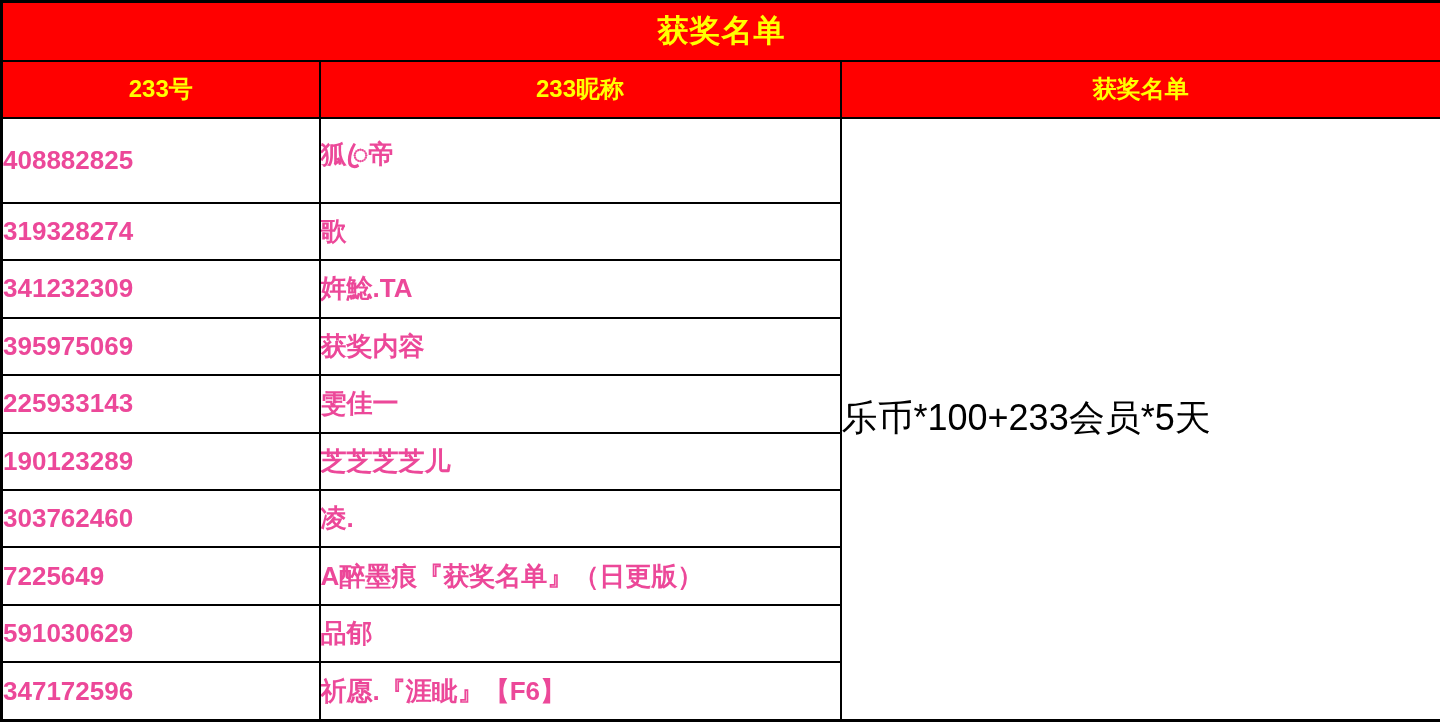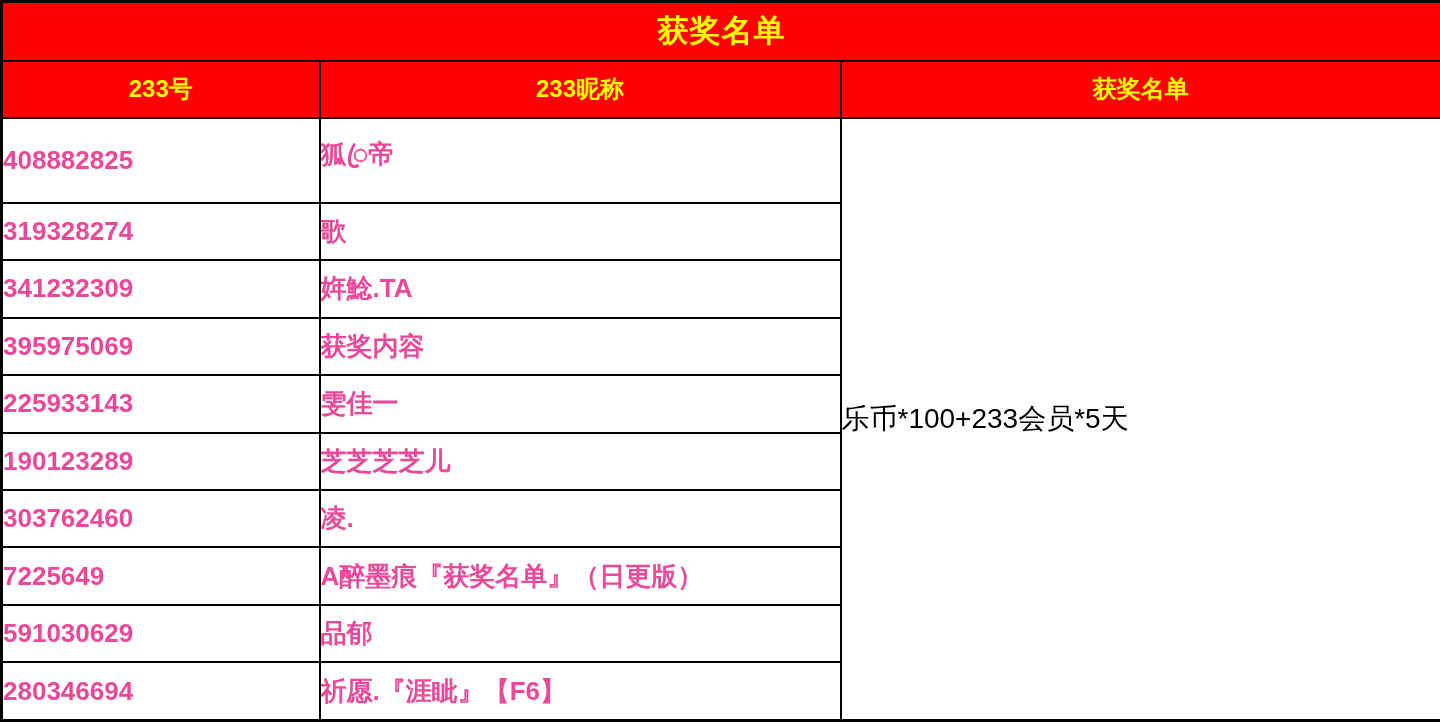--- a/index.html
+++ b/index.html
@@ -46,21 +46,21 @@
   }
   .data-cell {
     background: #ffffff;
     color: #ec4899;
     font-size: 26px;
     font-weight: bold;
   }
   .prize-cell {
     background: #ffffff;
     color: #000000;
-    font-size: 28px;
+    font-size: 36px;
   }
 </style>
 </head>
 <body>
 
 <table class="award-table">
   <colgroup>
     <col class="col-id">
     <col class="col-nick">
     <col class="col-prize">
@@ -108,17 +108,17 @@
   </tr>
   <tr>
     <td class="data-cell">7225649</td>
     <td class="data-cell">A醉墨痕『获奖名单』（日更版）</td>
   </tr>
   <tr>
     <td class="data-cell">591030629</td>
     <td class="data-cell">品郁</td>
   </tr>
   <tr>
-    <td class="data-cell">280346694</td>
+    <td class="data-cell">347172596</td>
     <td class="data-cell">祈愿.『涯眦』【F6】</td>
   </tr>
 </tbody>
   </table>
 
 </body></html>

